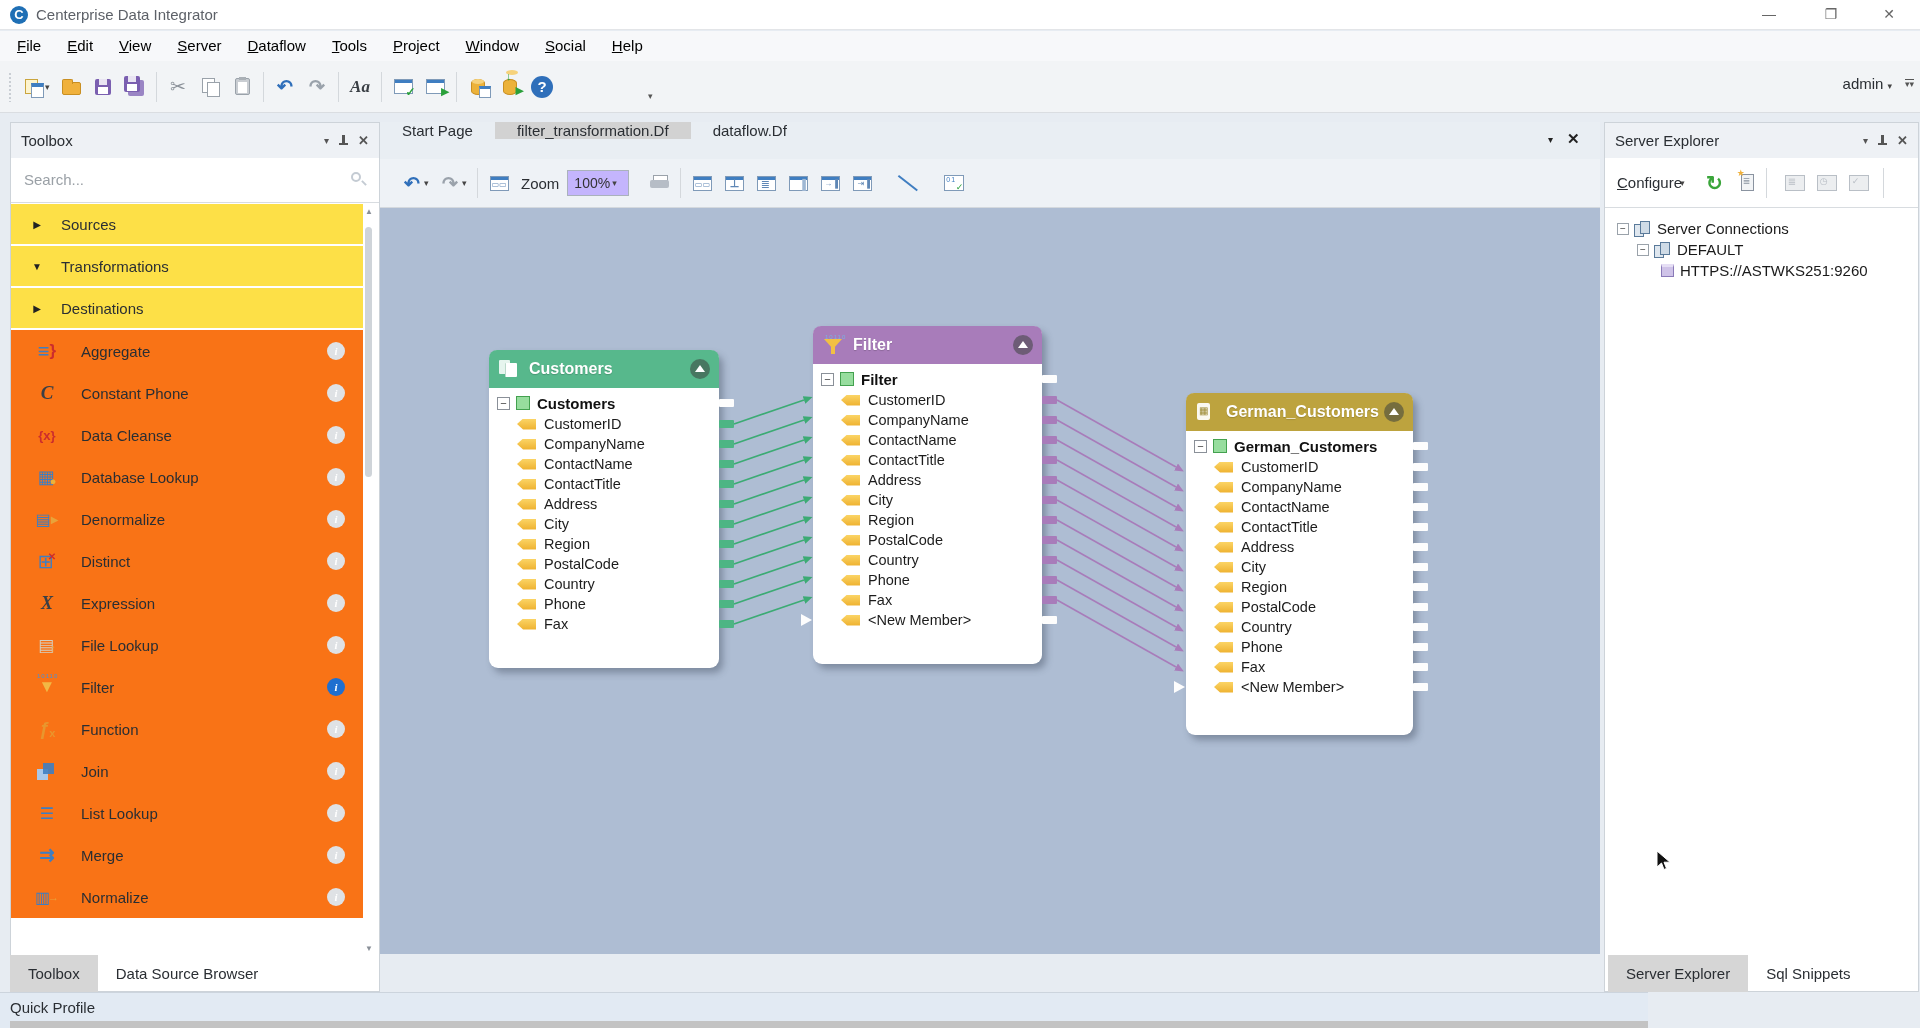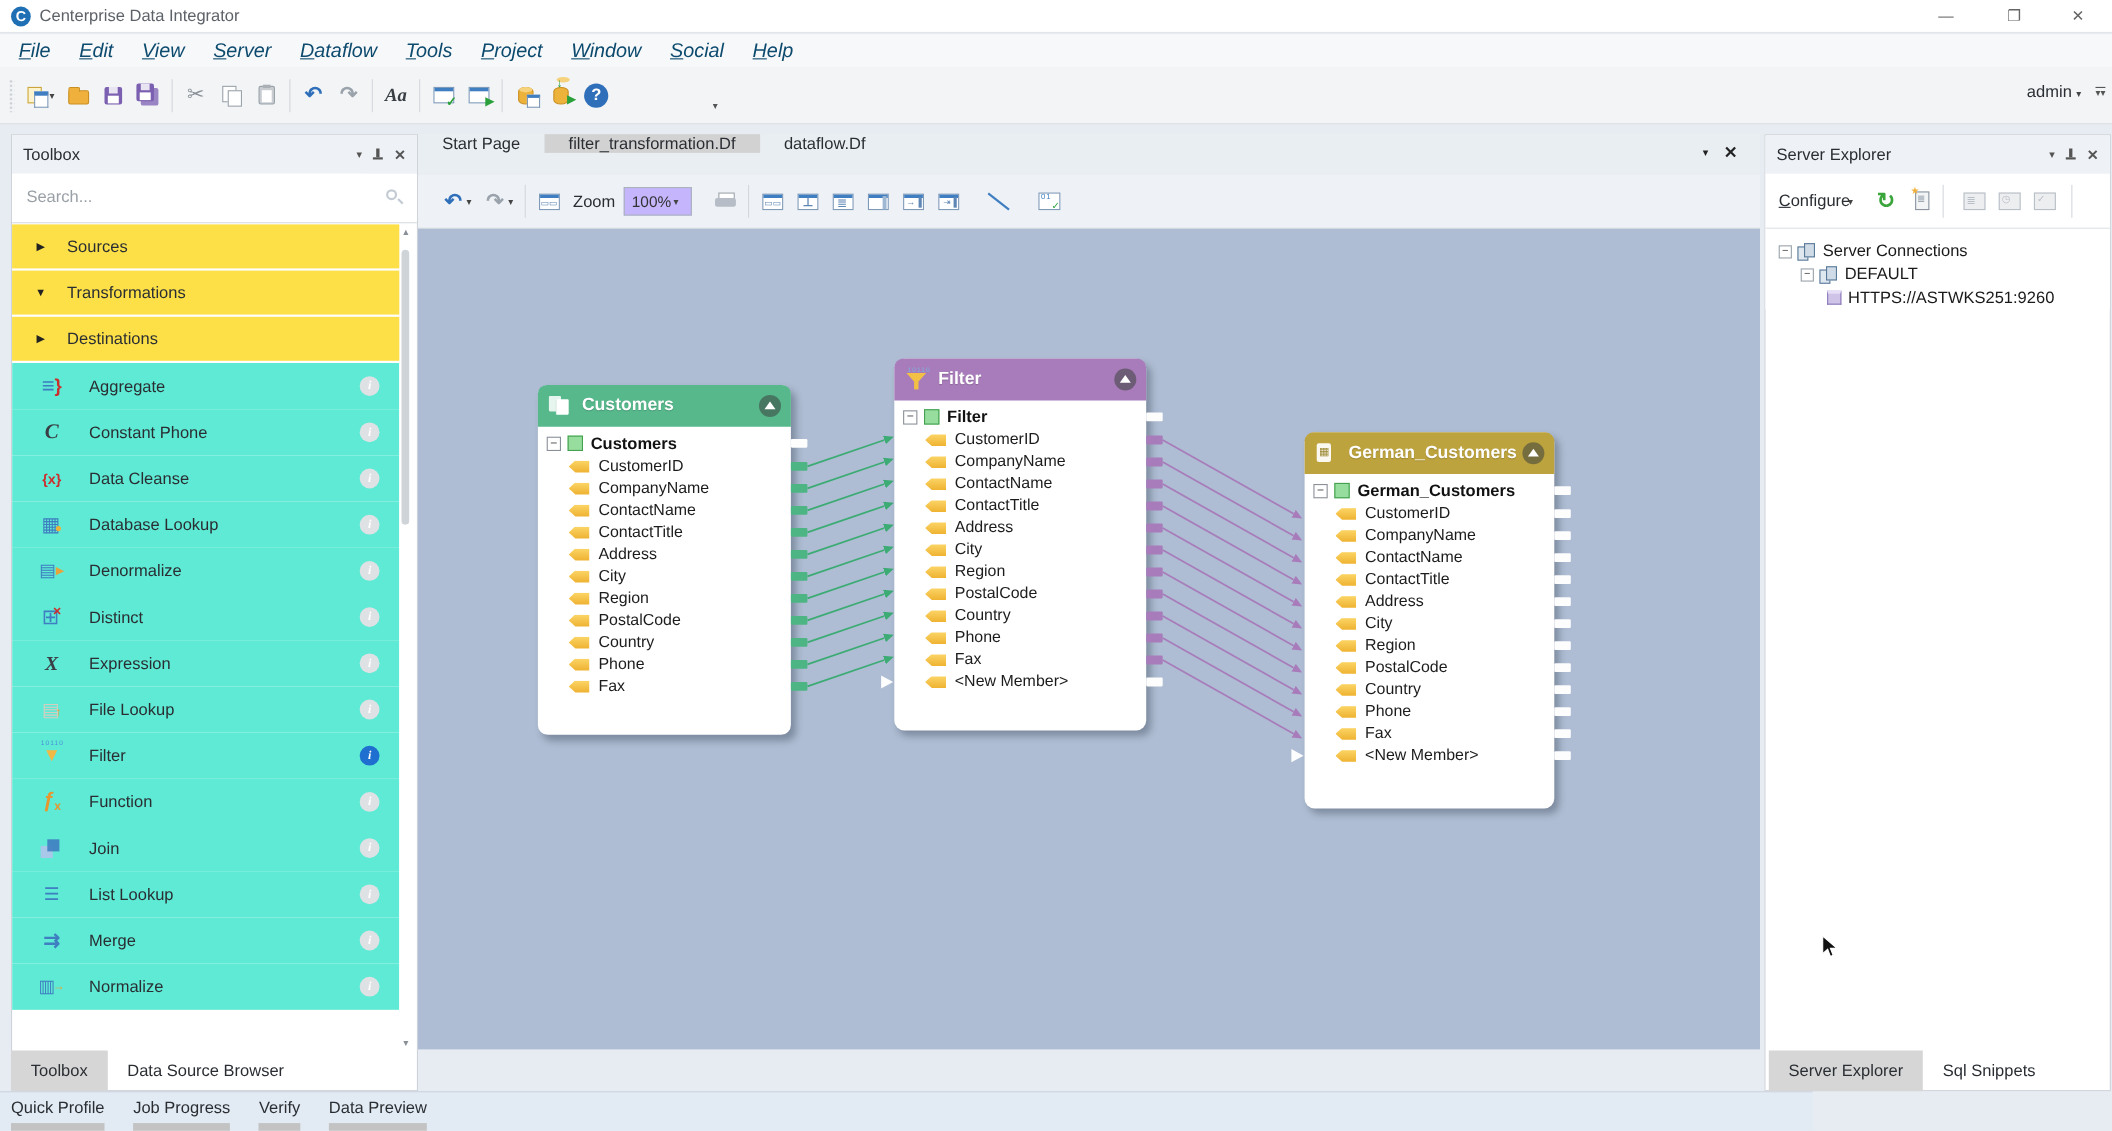--- a/index.html
+++ b/index.html
@@ -9,21 +9,21 @@
 
   
   #titlebar { position:absolute; left:0; top:0; width:1920px; height:30px; background:#ffffff; border-bottom:1px solid #e3e5e8; }
   #app-logo { position:absolute; left:10px; top:6px; width:18px; height:18px; border-radius:50%; background:#1f6fb5; color:#fff; font-weight:bold; font-size:13px; text-align:center; line-height:18px; }
   #app-title { position:absolute; left:36px; top:6px; color:#5d6168; font-size:15px; }
   .winctl { position:absolute; top:0; width:46px; height:29px; text-align:center; line-height:29px; color:#666; font-size:14px; }
   #win-min { right:128px; } #win-max { right:66px; } #win-close { right:8px; }
 
   
   #menubar { position:absolute; left:0; top:31px; width:1920px; height:30px; background:#f7f8fa; display:flex; align-items:center; padding-left:4px; }
-  #menubar li { list-style:none; padding:0 13px; font-size:18px; color:#0c4a6e; height:30px; line-height:30px;font-style:italic; }
+  #menubar li { list-style:none; padding:0 13px; font-size:15px; color:#000000; height:30px; line-height:30px; }
 
   
   #toolbar { position:absolute; left:0; top:61px; width:1920px; height:52px; background:#f2f4f6; border-bottom:1px solid #dadde1; display:flex; align-items:center; }
   .grip { width:5px; height:30px; margin:0 4px 0 8px; background-image:radial-gradient(#c9ced4 1px, transparent 1.2px); background-size:4px 4px; }
   .tbtn { width:32px; height:34px; display:flex; align-items:center; justify-content:center; position:relative; }
   .t-sep { width:1px; height:30px; background:#d4d8dc; margin:0 5px; }
   .dd { font-size:9px; color:#444; margin-left:-4px; width:10px; }
   
   .doc-new { position:relative; width:17px; height:15px; }
   .doc-new::before { content:""; position:absolute; left:0; top:0; width:11px; height:13px; background:#fdf4cf; border:1px solid #caa53e; }
@@ -77,21 +77,21 @@
   #toolbox-search input::placeholder { color:#9aa0a6; }
   .search-ic { position:absolute; right:18px; top:14px; width:10px; height:10px; border:2px solid #c4cbd3; border-radius:50%; }
   .search-ic::after { content:""; position:absolute; left:8px; top:8px; width:6px; height:2px; background:#c4cbd3; transform:rotate(45deg); }
   #tb-sections { position:absolute; left:0; top:81px; width:352px; }
   .tb-section { height:40px; margin-bottom:2px; background:#fde047; display:flex; align-items:center; }
   .sec-arrow { width:34px; text-align:center; font-size:10px; color:#222; padding-left:18px; }
   .sec-arrow.collapsed::before { content:"▶"; }
   .sec-arrow.expanded::before { content:"▼"; }
   .sec-label { margin-left:16px; font-size:15px; color:#2a2e33; }
   #tb-items { position:absolute; left:0; top:207px; width:352px; height:623px; overflow:hidden; }
-  .tb-item { height:42px; display:flex; align-items:center; padding-left:24px; position:relative; background:#5eead4; }
+  .tb-item { height:42px; display:flex; align-items:center; padding-left:24px; position:relative; background:#f97316; }
   .tb-icon { width:24px; height:22px; margin-right:22px; position:relative; display:flex; align-items:center; justify-content:center; font-size:16px; }
   .tb-label { font-size:15px; color:#2a2e33; }
   .info { position:absolute; left:316px; width:18px; height:18px; border-radius:50%; text-align:center; line-height:18px; font-size:11px; font-style:italic; font-weight:bold; font-family:"Liberation Serif",serif; }
   .info-gray { background:#dfe2e5; color:#fff; }
   .info-blue { background:#1f6fd0; color:#fff; }
   
   .ic-aggregate::before { content:"≡"; color:#3f7ec1; font-size:20px; font-weight:bold; }
   .ic-aggregate::after { content:"}"; color:#cc2d2d; font-size:17px; font-weight:bold; }
   .ic-constant::before { content:"C"; font-family:"Liberation Serif",serif; font-style:italic; font-weight:bold; font-size:19px; color:#3a3f45; }
   .ic-cleanse::before { content:"{x}"; color:#cc2d2d; font-size:13px; font-weight:bold; }
@@ -203,21 +203,21 @@
   #server-tree { padding:10px 0 0 12px; font-size:15px; color:#1a1a1a; background:#fff; }
   .tree-row { height:21px; display:flex; align-items:center; }
   .tree-ind1 { padding-left:20px; } .tree-ind2 { padding-left:44px; }
   .texp { width:12px; height:12px; border:1px solid #9aa2aa; background:#fff; font-size:10px; line-height:10px; text-align:center; color:#444; margin-right:5px; }
   .srv-ic { position:relative; width:17px; height:15px; margin-right:6px; }
   .srv-ic::before { content:""; position:absolute; left:0; top:3px; width:8px; height:11px; background:#dfe7ef; border:1px solid #5a7a9a; }
   .srv-ic::after { content:""; position:absolute; left:6px; top:0; width:8px; height:11px; background:#cfdbe6; border:1px solid #5a7a9a; }
   .cube-ic { width:13px; height:13px; background:#cfc3e8; border:1px solid #8a7ab8; border-top:3px solid #e6dff5; margin-right:6px; }
 
   
-  #statusbar { position:absolute; left:0; top:992px; width:1648px; height:36px; background:#e2eaf3; border-top:1px solid #ccd4dd; display:flex; padding-left:10px; gap:26px; }
+  #statusbar { position:absolute; left:0; top:992px; width:1648px; height:36px; background:#e2eaf3; border-top:1px solid #ccd4dd; display:flex; padding-left:10px; gap:26px;flex-direction:column; }
   .status-item { position:relative; font-size:15px; color:#2a2e33; padding-top:6px; }
   .status-item::after { content:""; position:absolute; left:0; right:0; top:28px; height:8px; background:#c3c3c3; }
 
   
   #splitter { position:absolute; left:1600px; top:122px; width:4px; height:870px; background:#e7ecf2; }
 
   
   #cursor { position:absolute; left:1655px; top:850px; z-index:50; }
 
   u { text-decoration:underline; }

